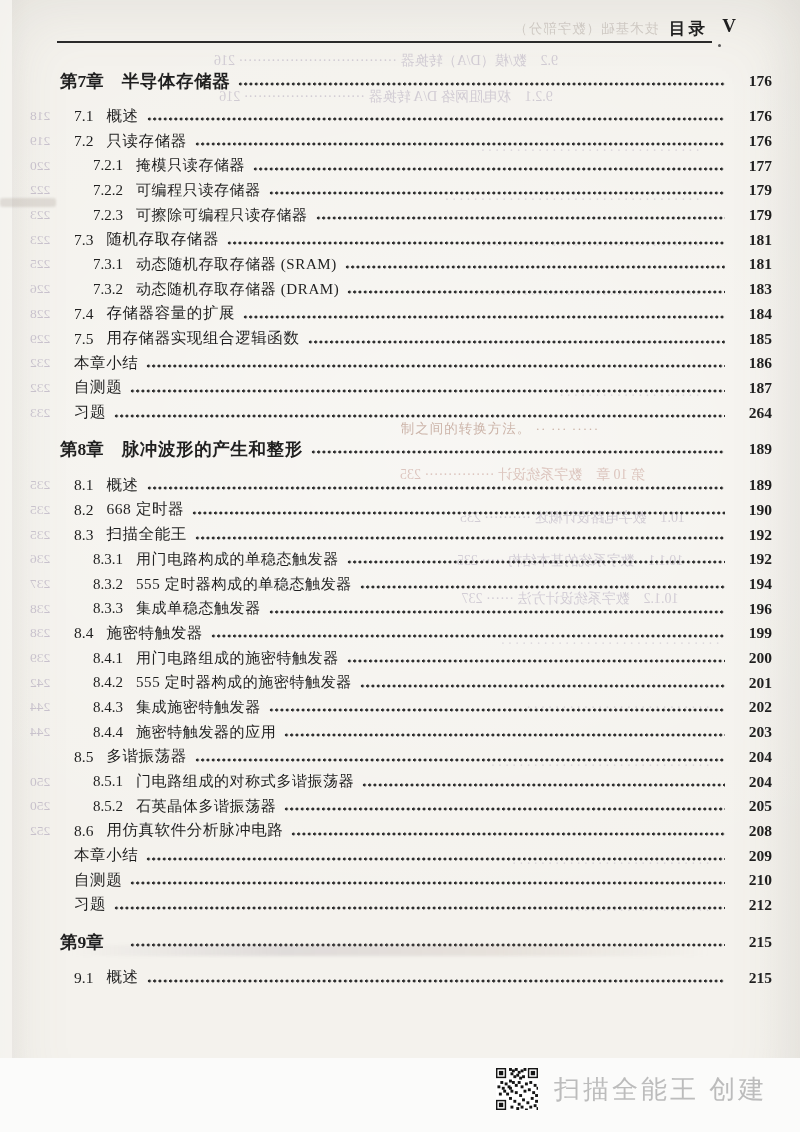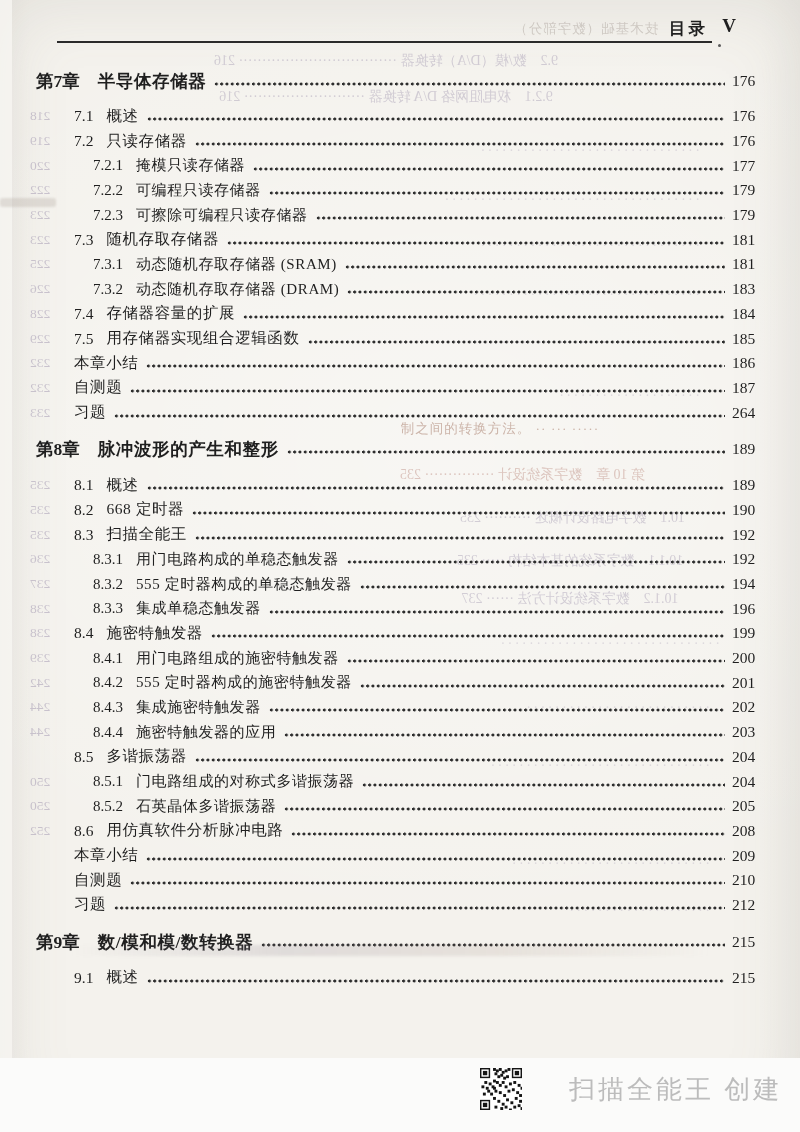--- a/index.html
+++ b/index.html
@@ -27,51 +27,51 @@
     transform:scaleX(-1);
     color:#a79d96;opacity:.45;font-size:13.5px;letter-spacing:1px;white-space:nowrap;
   }
   .header-title{position:absolute;top:4px;right:92px;font-weight:bold;font-size:16.5px;letter-spacing:3px;}
   .header-roman{position:absolute;top:1px;right:64px;font-weight:bold;font-size:19px;}
   .rule{position:absolute;top:41px;left:57px;width:655px;border-top:2px solid #2a2a2a;}
   .rule::after{content:"";position:absolute;right:-9px;top:1px;width:3px;height:3px;background:#5a5a5a;border-radius:50%;}
   
   #toc-rows{position:absolute;top:56px;left:0;right:0;}
   .row{display:flex;align-items:center;height:24.7px;padding-right:28px;position:relative;}
-  .row.chapter{height:27px;margin-top:11px;margin-bottom:10px;font-size:17.5px;font-weight:bold;padding-left:36px;}
+  .row.chapter{height:27px;margin-top:11px;margin-bottom:10px;font-size:17.5px;font-weight:bold;padding-left:60px;}
   .row.lvl1{font-size:15.5px;padding-left:74px;}
   .row.lvl2{font-size:15px;padding-left:93px;}
   .row.misc{font-size:15.5px;padding-left:74px;}
   .num{margin-right:13px;white-space:nowrap;}
   .chapter .num{margin-right:18px;}
   .title{white-space:nowrap;letter-spacing:.6px;}
   .leader{
     flex:1;height:4px;margin:0 7px 0 8px;position:relative;top:3px;
     background:radial-gradient(circle at 2.4px 2px,#2d2d2d 1.25px,rgba(0,0,0,0) 1.8px) 0 0/5.3px 4px repeat-x;
   }
-  .pagenum{width:40px;text-align:left;font-size:15.5px;font-weight:normal;white-space:nowrap;}
+  .pagenum{width:40px;text-align:right;font-size:15.5px;font-weight:bold;white-space:nowrap;}
   .bleed-num{
     position:absolute;left:30px;top:50%;
     transform:translateY(-50%) scaleX(-1);
     color:#a79db4;opacity:.55;font-size:13.5px;font-weight:normal;
   }
   
   .bleed-item{
     position:absolute;transform:scaleX(-1);
     color:#a79db4;opacity:.45;font-size:14px;white-space:nowrap;overflow:hidden;
     text-align:center;
   }
   .bleed-item.dots{opacity:.30;letter-spacing:2.5px;text-align:left;}
   .bleed-item.red{color:#c2968c;opacity:.5;}
   .bleed-item.hand{transform:none;color:#b08a7a;opacity:.6;font-size:13.5px;letter-spacing:1px;text-align:center;}
   .smudge{position:absolute;background:rgba(158,148,138,.25);border-radius:3px;filter:blur(1px);}
   .band{position:absolute;background:linear-gradient(90deg,rgba(150,140,150,0),rgba(150,140,150,.22),rgba(170,150,140,.18),rgba(150,140,150,0));height:11px;filter:blur(1.5px);}
   
   .footer{position:absolute;left:0;right:0;bottom:0;height:74px;background:#fbfbfa;}
-  .watermark{position:absolute;left:480px;top:1068px;display:flex;align-items:center;gap:31px;}
+  .watermark{position:absolute;left:496px;top:1068px;display:flex;align-items:center;}
   .qr{display:block;}
   .wm-text{
     margin-left:16px;font-family:"Liberation Sans","DejaVu Sans",sans-serif;
     font-size:26px;color:#bcbcbc;letter-spacing:3px;white-space:nowrap;
   }
 </style>
 </head>
 <body>
 
 <div class="page">
@@ -321,21 +321,20 @@
         <span class="leader"></span>
         <span class="pagenum">210</span>
       </div>
       <div class="row misc">
         <span class="title">习题</span>
         <span class="leader"></span>
         <span class="pagenum">212</span>
       </div>
       <div class="row chapter">
         <span class="num">第9章</span>
-        <span class="title">数/模和模/数转换器</span>
         <span class="leader"></span>
         <span class="pagenum">215</span>
       </div>
       <div class="row lvl1">
         <span class="num">9.1</span>
         <span class="title">概述</span>
         <span class="leader"></span>
         <span class="pagenum">215</span>
       </div>
     </div>

